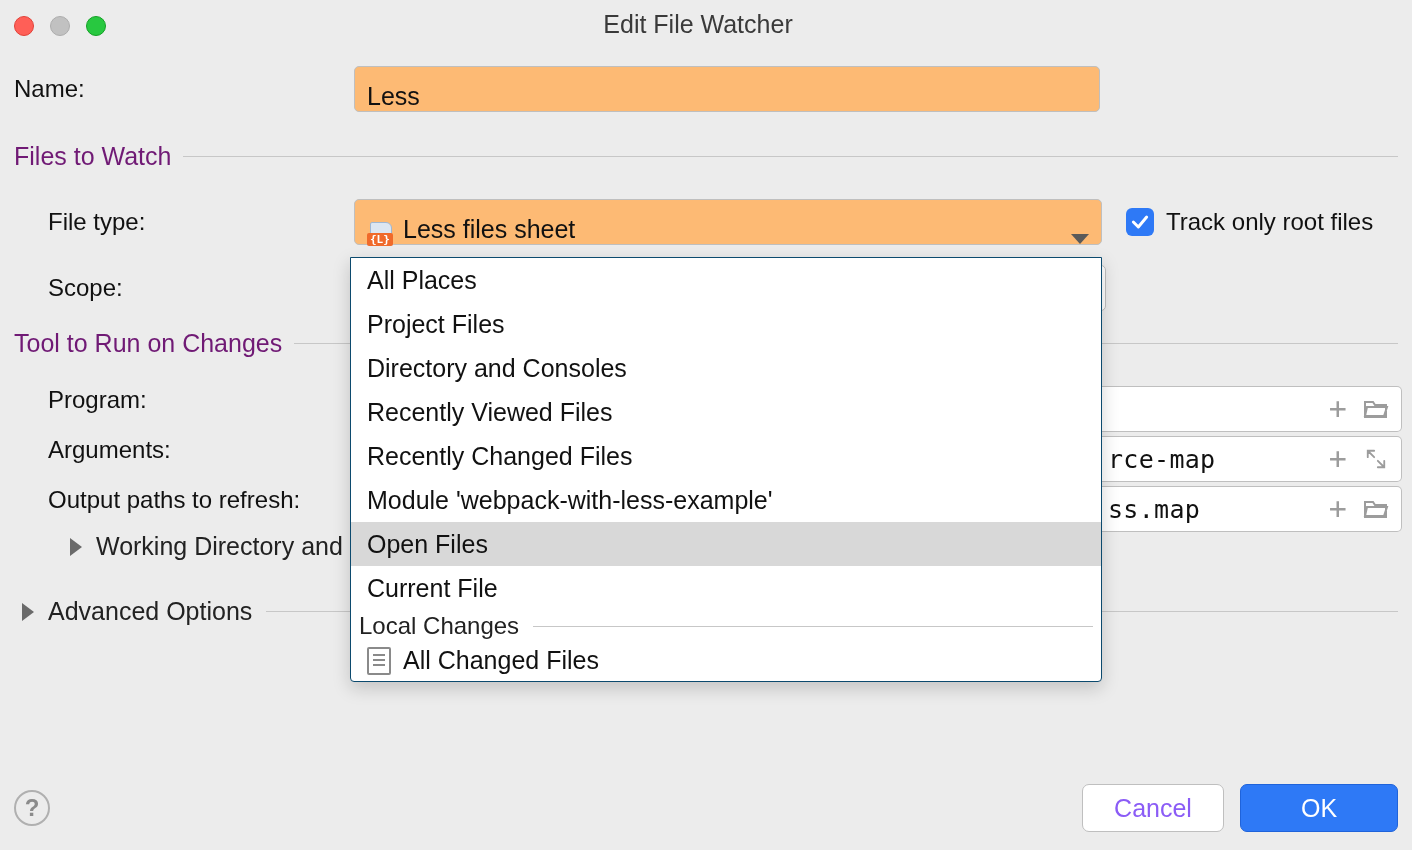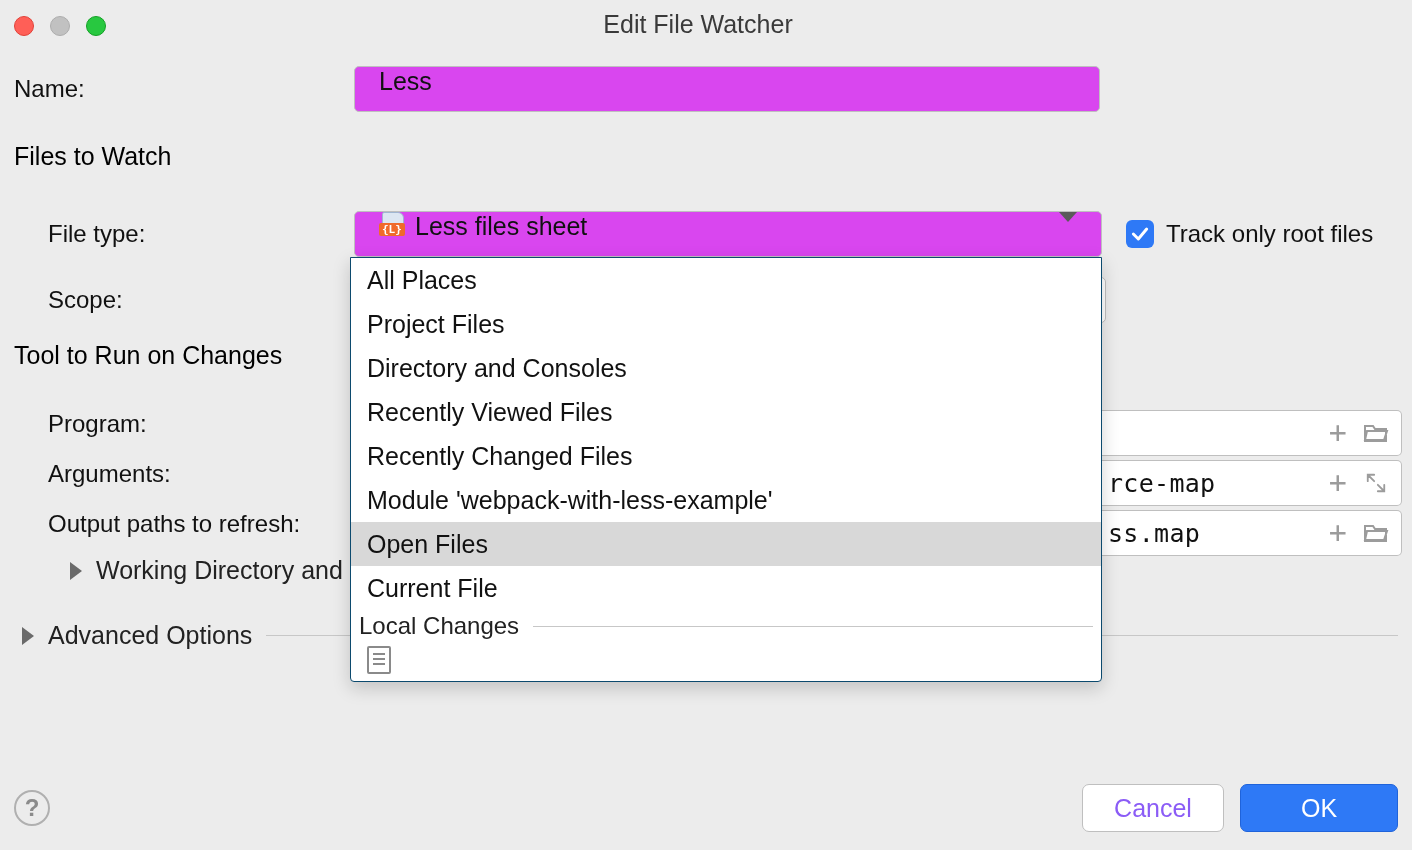--- a/index.html
+++ b/index.html
@@ -17,22 +17,22 @@
   .tdot { width: 20px; height: 20px; border-radius: 50%; }
   .red { background: #ff5f57; border:1px solid #e14138; }
   .yellow { background: #c1c1c1; border:1px solid #adadad; }
   .green { background: #28c840; border:1px solid #13a125; }
   .title { position:absolute; top:10px; left:0; right:16px; text-align:center; font-size:25px; color:#3a3a3a; }
   .body { position:absolute; top:60px; left:14px; right:14px; bottom:0; }
   .row { display:flex; align-items:center; margin-bottom:18px; }
   .label { width:340px; padding-left:0; }
   .indent { padding-left:34px; }
   .input {
-    background:#d946ef; border:1px solid #bfbfbf; border-radius:5px;
-    height:46px; padding:0 24px; font-size:25px; display:flex; align-items:flex-start;
+    background:#fdba74; border:1px solid #bfbfbf; border-radius:5px;
+    height:46px; padding:0 12px; font-size:25px; display:flex; align-items:flex-end;
   }
   .name-input { flex:1; max-width:746px; }
   .select { position:relative; cursor:default; }
   .ftype { flex:1; max-width:748px; gap:10px; }
   .ftype-icon {
     width:26px; height:22px; display:inline-block; position:relative;
   }
   .ftype-icon::before {
     content:""; position:absolute; top:0; left:3px; width:20px; height:14px;
     background:#dce6f2; border:1px solid #9fb6d2; border-radius:2px 6px 2px 2px;
@@ -48,22 +48,22 @@
     border-left:9px solid transparent; border-right:9px solid transparent;
     border-top:10px solid #5a5a5a;
   }
   .checkbox-wrap { display:flex; align-items:center; gap:12px; margin-left:24px; }
   .checkbox {
     width:28px; height:28px; border-radius:6px; background:#2e79f6;
     display:flex; align-items:center; justify-content:center;
   }
   .checkbox svg { width:20px; height:20px; }
   .section-title {
-    display:flex; align-items:flex-start; gap:12px; margin:22px 0 28px 0;
-    color:#000000; font-size:25px;flex-direction:column;
+    display:flex; align-items:center; gap:12px; margin:22px 0 28px 0;
+    color:#701a75; font-size:25px;
   }
   .section-title .hr { flex:1; height:1px; background:#c7c7c7; }
   .scope-select {
     flex:1; max-width:696px; border:3px solid #7aaef4; border-radius:7px;
     box-shadow:0 0 0 3px rgba(122,174,244,0.25);
   }
   .more-btn {
     width:46px; height:46px; margin-left:10px;
     background:#fff; border:1px solid #bfbfbf; border-radius:5px;
     display:flex; align-items:center; justify-content:center; font-size:22px;
@@ -264,20 +264,21 @@
       <div class="dd-item">Recently Changed Files</div>
       <div class="dd-item">Module 'webpack-with-less-example'</div>
       <div class="dd-item hov">Open Files</div>
       <div class="dd-item">Current File</div>
       <div class="dd-section">
         <span>Local Changes</span>
         <div class="hr"></div>
       </div>
       <div class="dd-icon-item">
         <span class="dd-fileicon"></span>
+        <span>All Changed Files</span>
       </div>
       <div class="dd-trunc">Only changes uncommitted to VCS in all files</div>
     </div>
   </div>
 
   <div class="footer">
     <div class="help">?</div>
     <div class="spacer"></div>
     <div class="btn btn-cancel">
       <span>Cancel</span>

